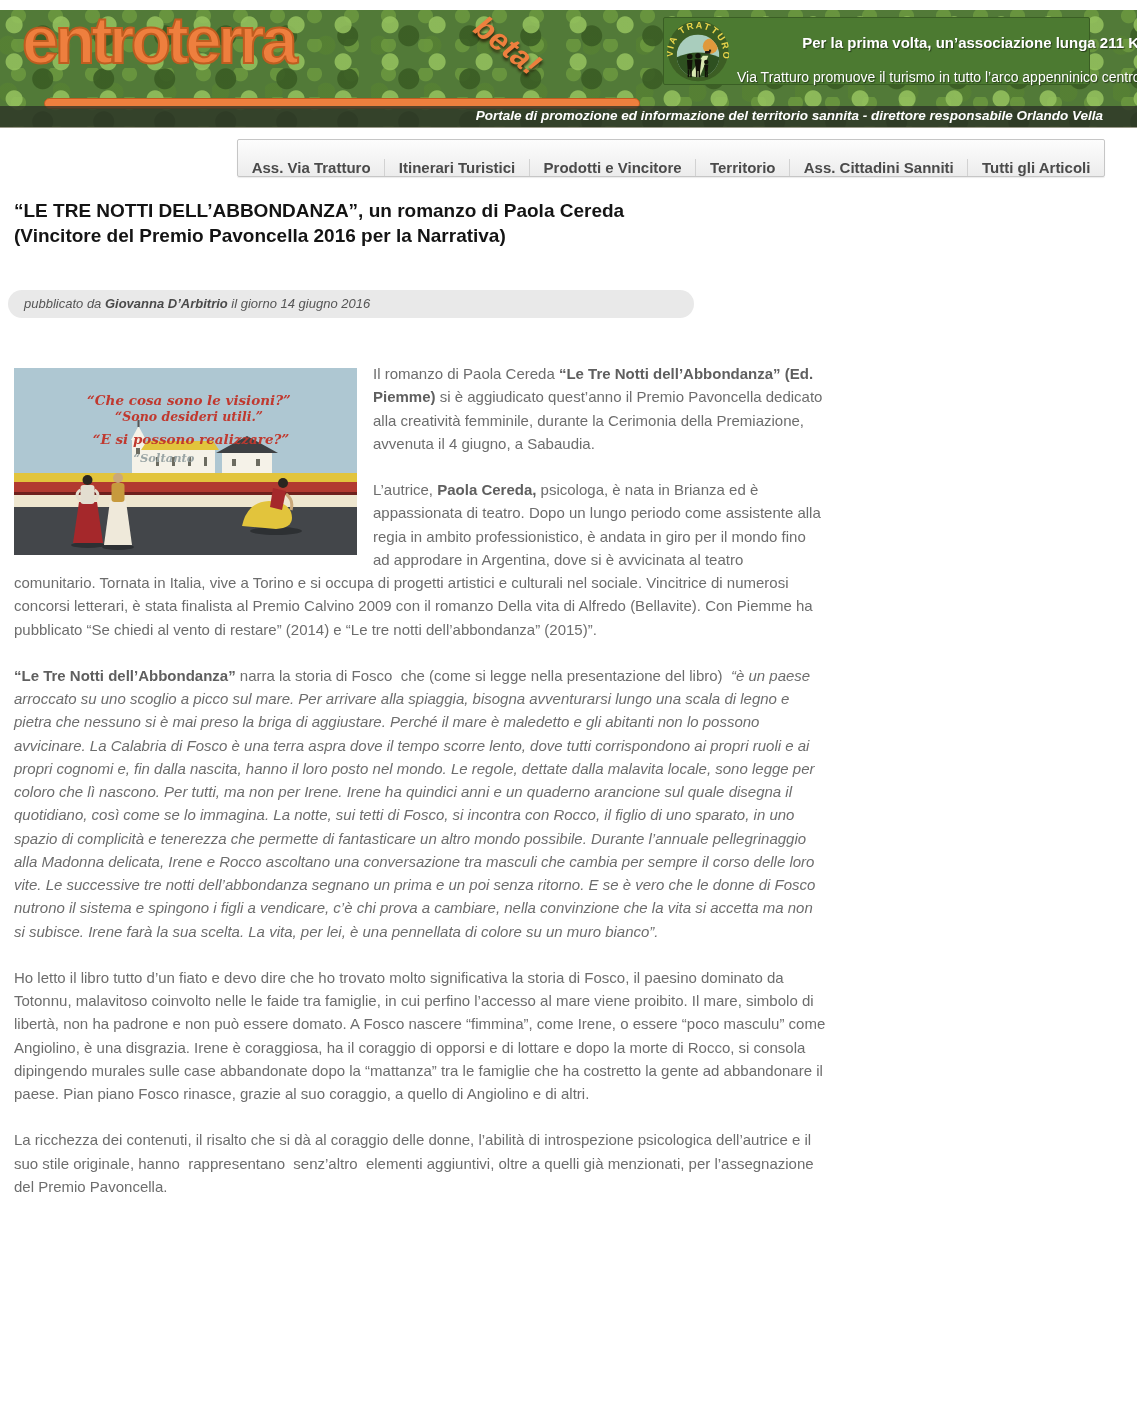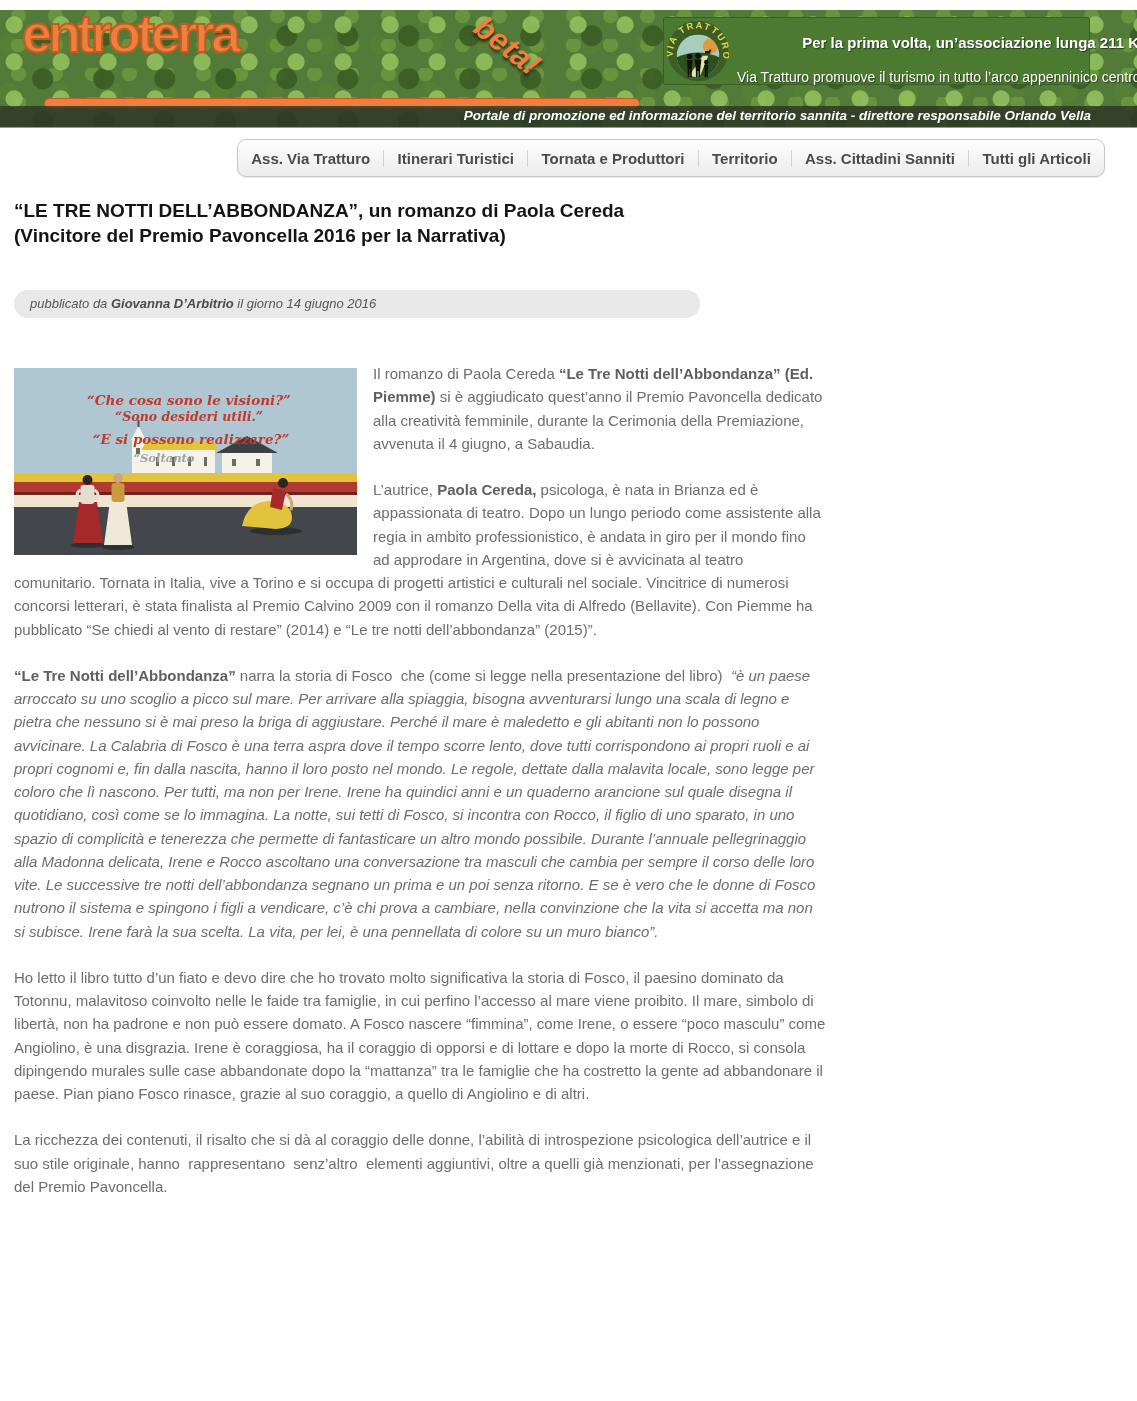--- a/index.html
+++ b/index.html
@@ -16,21 +16,21 @@
     background-image:
       radial-gradient(circle at 30% 40%, rgba(150,195,95,0.85) 0 8px, transparent 9px),
       radial-gradient(circle at 70% 60%, rgba(58,92,36,0.90) 0 10px, transparent 11px),
       radial-gradient(circle at 50% 20%, rgba(110,155,64,0.80) 0 7px, transparent 8px),
       radial-gradient(circle at 15% 75%, rgba(86,128,52,0.90) 0 9px, transparent 10px);
     background-size:47px 37px, 61px 43px, 37px 29px, 53px 47px;
     border-bottom:1px solid #9a9a8a;
   }
   .logo-brand {
     position:absolute; left:22px; top:-8px;
-    font-size:54px; font-weight:bold; letter-spacing:-4px;
+    font-size:66px; font-weight:bold; letter-spacing:-4px;
     color:#ee7f3e; -webkit-text-stroke:2px #bf5d20;
     font-family:"Liberation Sans", sans-serif;
   }
   .logo-tail {
     position:absolute; left:44px; top:88px; width:596px; height:11px;
     background:#ee7f3e; border:1px solid #bf5d20; border-radius:7px;
   }
   .logo-beta {
     position:absolute; left:470px; top:18px;
     font-size:31px; font-weight:bold; font-style:italic; color:#ee7f3e;
@@ -53,46 +53,46 @@
   .tt-line1 { font-size:20px; font-weight:bold; text-shadow:1px 1px 1px rgba(0,0,0,.55); white-space:nowrap; }
   .tt-line2 { font-size:15px; font-weight:bold; text-shadow:1px 1px 1px rgba(0,0,0,.5); white-space:nowrap; margin-top:14px;}
   .tt-line3 { font-size:14px; font-weight:normal; text-shadow:1px 1px 1px rgba(0,0,0,.5); white-space:nowrap; margin-top:18px;}
   .tratturo-map { width:72px; height:54px; margin-right:4px; flex:0 0 auto; }
 
   
   .tagline {
     position:absolute; left:0; bottom:0; width:100%; height:21px;
     background:rgba(44,50,38,0.78);
     color:#fff; font-size:13.5px; font-weight:bold; font-style:italic;
-    text-align:right; padding-right:46px; line-height:20px;
+    text-align:right; padding-right:34px; line-height:20px;
   }
 
   
   .nav {
     position:absolute; left:237px; top:139px; width:868px; height:38px;
     background:linear-gradient(#fdfdfd,#ececec);
-    border:1px solid #c6c6c6; border-radius:9px;
-    display:flex; align-items:center;
+    border:1px solid #c6c6c6; border-radius:2px;
+    display:flex; align-items:flex-end;
     box-shadow:0 1px 1px rgba(0,0,0,0.08);
   }
   .nav-item {
     flex:1 1 auto; display:flex; align-items:center; justify-content:center;
     font-size:15px; font-weight:bold; color:#4a4a4a;
     border-right:1px solid #d2d2d2; padding:0 10px; white-space:nowrap; cursor:pointer;
   }
   .nav-item:last-child { border-right:none; }
 
   
   .title {
     position:absolute; left:14px; top:198px; width:700px;
     font-size:19px; font-weight:bold; color:#141414; line-height:1.33;
     font-family:"Liberation Sans", sans-serif;
   }
   .byline {
-    position:absolute; left:14px; top:290px; width:686px; height:28px;
+    position:absolute; left:8px; top:290px; width:686px; height:28px;
     background:#e9e9e9; border-radius:15px;
     font-size:13px; font-style:italic; color:#555;
     line-height:28px; padding-left:16px;
   }
   .byline b { color:#4a4a4a; }
 
   
   .article {
     position:absolute; left:14px; top:362px; width:812px;
     font-size:15px; color:#6d6d6d; line-height:1.55;
@@ -166,21 +166,21 @@
         <rect x="22" y="42" width="9" height="2.5" fill="#43301a"></rect>
       </svg>
     </div>
 
     <div class="tagline">Portale di promozione ed informazione del territorio sannita - direttore responsabile Orlando Vella</div>
   </div>
 
   <div class="nav">
     <div class="nav-item">Ass. Via Tratturo</div>
     <div class="nav-item">Itinerari Turistici</div>
-    <div class="nav-item">Tornata e Produttori</div>
+    <div class="nav-item">Prodotti e Vincitore</div>
     <div class="nav-item">Territorio</div>
     <div class="nav-item">Ass. Cittadini Sanniti</div>
     <div class="nav-item">Tutti gli Articoli</div>
   </div>
 
   <h1 class="title">“LE TRE NOTTI DELL’ABBONDANZA”, un romanzo di Paola Cereda (Vincitore del Premio Pavoncella 2016 per la Narrativa)</h1>
 
   <div class="byline">
     <span>pubblicato da </span><b>Giovanna D’Arbitrio</b><span> il giorno 14 giugno 2016</span>
   </div>

